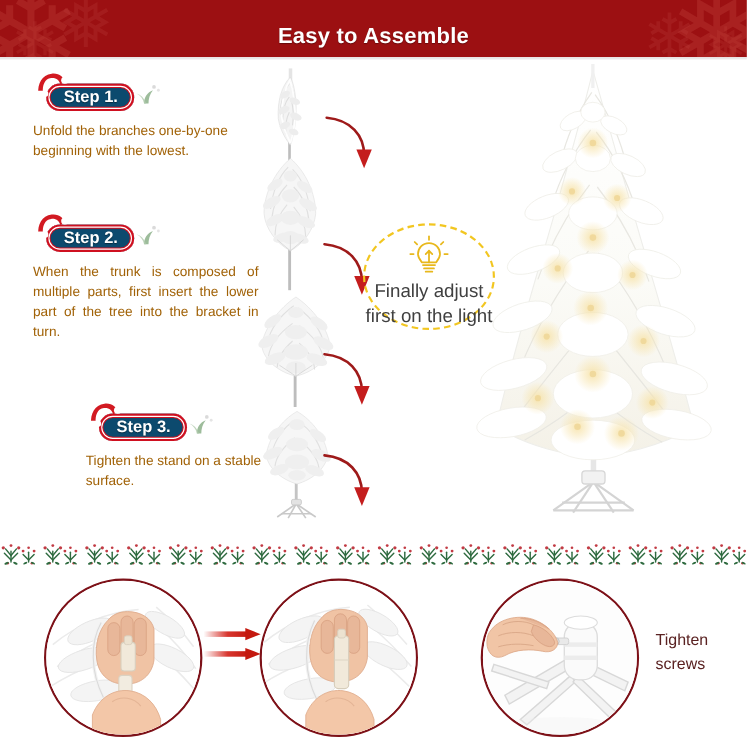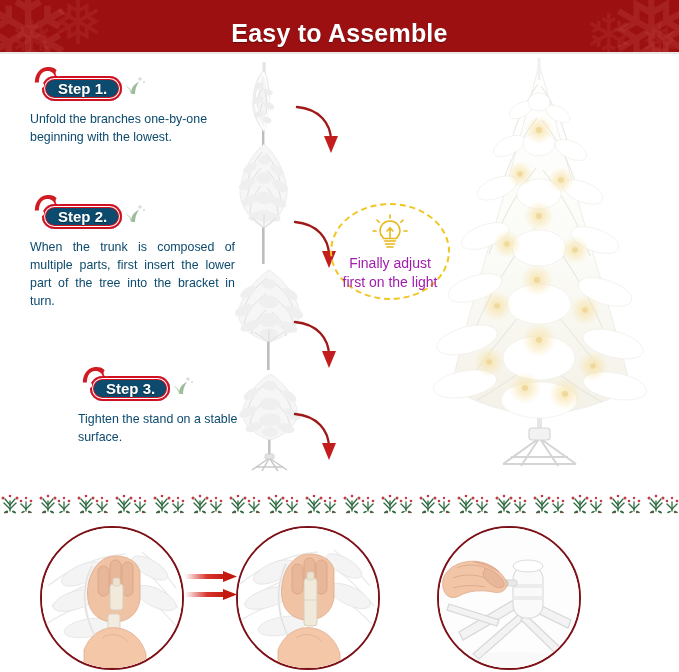--- a/index.html
+++ b/index.html
@@ -23,21 +23,21 @@
   }
   .flake.f1 { left: -18px; top: -22px; font-size: 110px; }
   .flake.f2 { left: 52px; top: -8px;  font-size: 62px; opacity:.22; }
   .flake.f3 { left: 10px;  top: 14px;  font-size: 52px; opacity:.20; }
   .flake.f4 { right: -16px; top: -20px; font-size: 104px; }
   .flake.f5 { right: 46px;  top: 6px;   font-size: 58px; opacity:.22; }
   .flake.f6 { right: 0px;  top: 18px;  font-size: 46px; opacity:.20; }
   .banner-title {
     position: absolute; left: 0; right: 0; top: 0; height: 66px;
     display: flex; align-items: center; justify-content: center;
-    color: #ffffff; font-size: 25px; font-weight: bold; letter-spacing: .2px;
+    color: #ffffff; font-size: 20px; font-weight: bold; letter-spacing: .2px;
     text-shadow: 0 1px 1px rgba(0,0,0,.35);
   }
   .banner-underline {
     position:absolute; left:0; top:52px; width:679px; height:2px; background:#e9e9e9;
   }
 
   
   .step { position: absolute; left: 30px; width: 205px; }
   .step-1 { top: 72px; }
   .step-2 { top: 200px; }
@@ -54,21 +54,21 @@
     text-shadow: 0 1px 1px rgba(0,0,0,.4);
     box-shadow: inset 0 0 0 2px #cf1020, inset 0 0 0 3px #ffffff, inset 0 0 0 4px #cf1020;
   }
   .santa-hat {
     position: absolute; left: 2px; top: -7px; width: 30px; height: 24px; z-index: 3;
   }
   .holly-sprig {
     position: absolute; left: 92px; top: 2px; width: 26px; height: 22px; z-index: 2; opacity:.9;
   }
   .step-text {
-    color: #0c4a6e; font-size: 12.4px; line-height: 1.45;
+    color: #a16207; font-size: 12.4px; line-height: 1.45;
   }
   .step-2 .step-text { text-align: justify; }
 
   
   .stage { position: absolute; }
   .stage svg { display:block; }
   .stage-1 { left: 232px; top: 62px;  }
   .stage-2 { left: 228px; top: 142px; }
   .stage-3 { left: 230px; top: 268px; }
   .stage-4 { left: 232px; top: 372px; }
@@ -84,21 +84,21 @@
     position: absolute; left: 330px; top: 203px; width: 120px; height: 97px;
   }
   .callout-ring {
     position: absolute; inset: 0;
     border: 2px dashed #f2c620;
     border-radius: 50%;
   }
   .callout-bulb { position: absolute; left: 41px; top: 9px; width: 38px; height: 40px; }
   .callout-text {
     position: absolute; left: -6px; right: -6px; top: 51px;
-    text-align: center; color: #a21caf; font-size: 14px; line-height: 1.35;
+    text-align: center; color: #404040; font-size: 17px; line-height: 1.35;
   }
 
   
   .main-tree { position: absolute; left: 425px; top: 58px; width: 250px; height: 422px; }
 
   
   .divider {
     position: absolute; left: 0; top: 493px; width: 679px; height: 24px; overflow: hidden;
   }
 
@@ -658,14 +658,18 @@
         <path d="M14 50 C24 46 36 46 46 50"></path>
         <path d="M14 60 C24 57 36 57 46 59"></path>
       </g>
 
       <g opacity=".35">
         <ellipse cx="70" cy="132" rx="52" ry="8" fill="#f0f0f0"></ellipse>
       </g>
     </svg>
   </div>
 
+  <div class="tighten-label">
+    <div>Tighten</div>
+    <div>screws</div>
+  </div>
 
 </div>
 
 </body></html>

